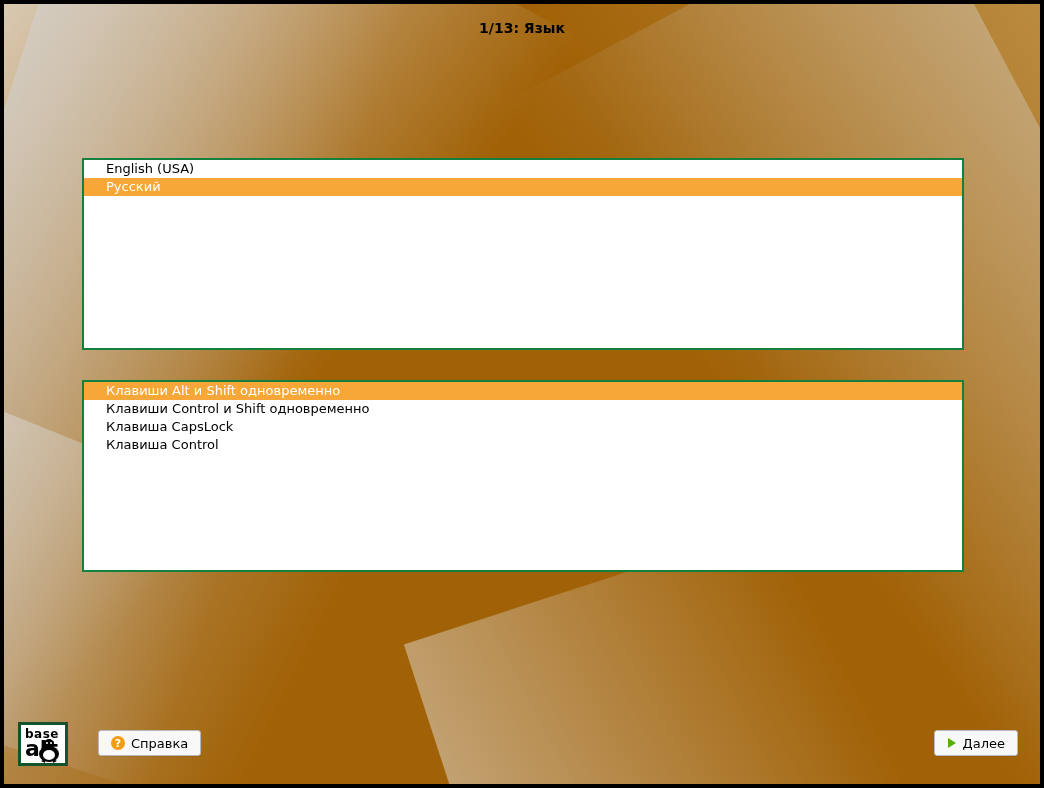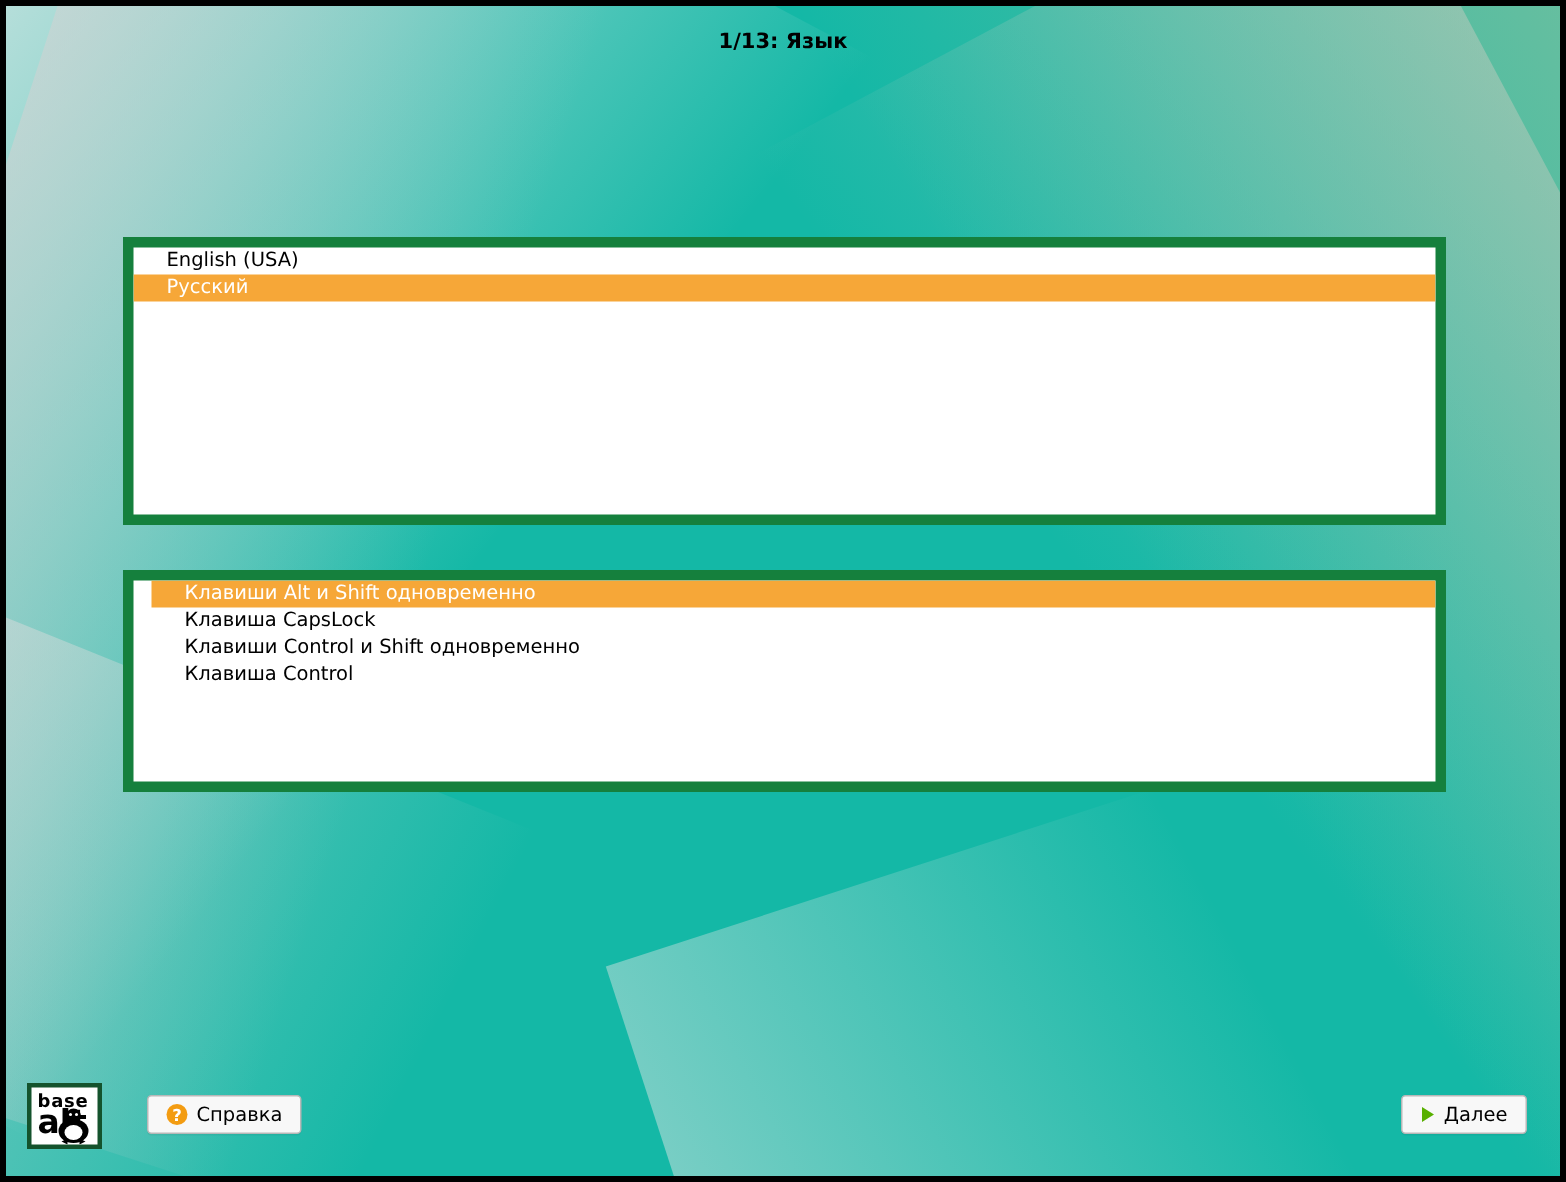--- a/index.html
+++ b/index.html
@@ -7,21 +7,21 @@
   body {
     font-family: "DejaVu Sans", "Liberation Sans", Arial, sans-serif;
     font-size: 13px;
     color: #000;
     background: #000;
   }
   .frame {
     position: absolute;
     left: 4px; top: 4px;
     width: 1036px; height: 780px;
-    background: #14b8a6;
+    background: #a16207;
     overflow: hidden;
   }
   
   .bg { position:absolute; inset:0; overflow:hidden; }
   .shard { position:absolute; }
   .s1 { left:-200px; top:-80px; width:900px; height:900px; transform:rotate(28deg);
         background:linear-gradient(100deg, rgba(235,235,235,0.9), rgba(255,255,255,0) 55%); }
   .s2 { left:-60px; top:-120px; width:500px; height:900px; transform:rotate(18deg);
         background:linear-gradient(90deg, rgba(210,210,210,0.55), rgba(255,255,255,0) 70%); }
   .s3 { right:-260px; top:-160px; width:820px; height:1100px; transform:rotate(-22deg);
@@ -37,25 +37,25 @@
     position:absolute; left:0; top:16px; width:100%; text-align:center;
     font-weight:bold; font-size:14px; color:#000;
   }
 
   .content {
     position:absolute; left:78px; top:154px; width:882px;
   }
   .label { font-size:13px; color:#222; margin-bottom:6px; }
 
   .listbox {
-    width:882px; background:#fff; border:7px solid #15803d;
+    width:882px; background:#fff; border:2px solid #15803d;
     overflow:hidden;
   }
   .lb1 { height:192px; margin-bottom:30px; }
-  .lb2 { height:148px;padding-left:12px; }
+  .lb2 { height:192px; }
 
   .option {
     height: 18px; line-height:18px; padding-left:22px;
     font-size:13px; color:#000;
     cursor:pointer;
   }
   .option.selected { background:#f6a738; color:#fff; }
 
   .footer {
     position:absolute; left:0; right:0; bottom:18px; height:48px;
@@ -106,22 +106,22 @@
 
   <div class="content">
 
     <div class="listbox lb1">
       <div class="option">English (USA)</div>
       <div class="option selected">Русский</div>
     </div>
 
     <div class="listbox lb2">
       <div class="option selected">Клавиши Alt и Shift одновременно</div>
+      <div class="option">Клавиши Control и Shift одновременно</div>
       <div class="option">Клавиша CapsLock</div>
-      <div class="option">Клавиши Control и Shift одновременно</div>
       <div class="option">Клавиша Control</div>
     </div>
 
   </div>
 
   <div class="footer">
 
     <div class="logo">
       <span class="wbase">base</span>
       <span class="walt">alt</span>

